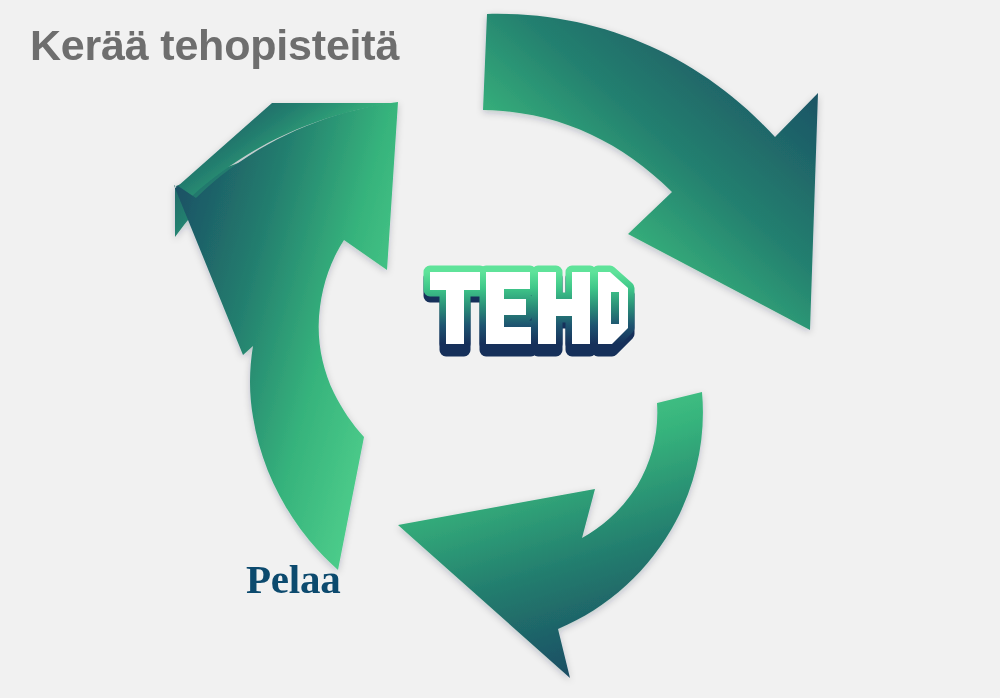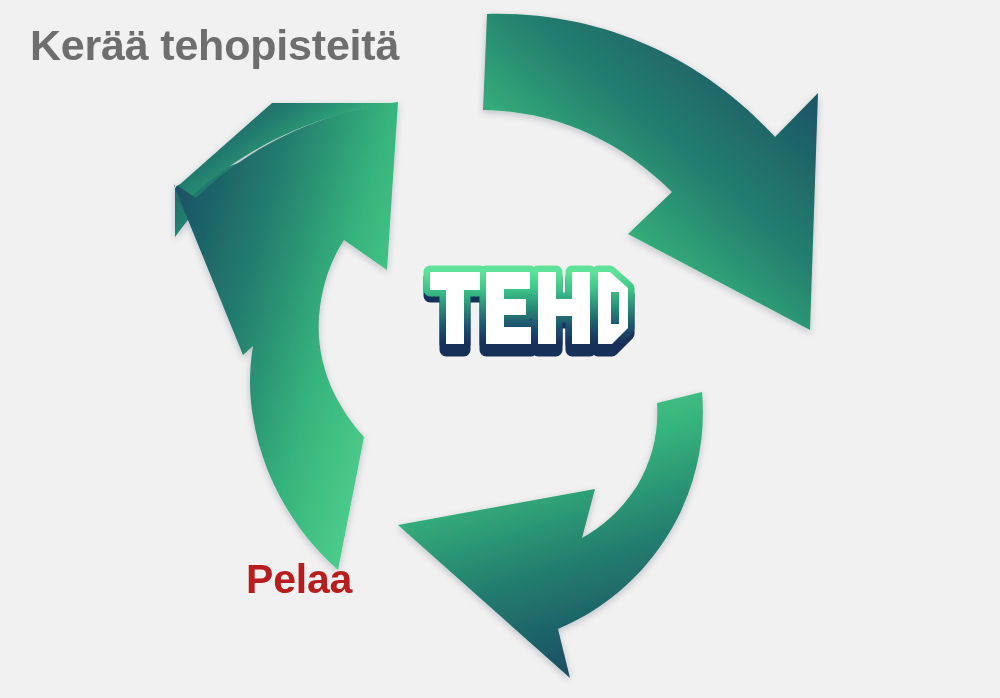--- a/index.html
+++ b/index.html
@@ -164,21 +164,21 @@
         L 582,538
         C 604,526 623,508 637,486
         C 652,461 659,432 657,403
         Z"></path>
     </g>
   </svg>
 
   <div class="step-label" id="label-collect" style="color: rgb(110, 110, 110);">Kerää tehopisteitä</div>
 
 
-  <div class="step-label" id="label-play" style="color: #b91c1c;">Pelaa</div>
+  <div class="step-label" id="label-play" style="color: #0c4a6e; font-family: Liberation Serif, serif;">Pelaa</div>
 
   <div id="brand-logo">
     <svg viewBox="0 0 210 105" xmlns="http://www.w3.org/2000/svg">
       <defs>
         <linearGradient id="logoStroke" x1="0" y1="0" x2="0" y2="1">
           <stop offset="0%" stop-color="#5fe39a"></stop>
           <stop offset="22%" stop-color="#3fc789"></stop>
           <stop offset="48%" stop-color="#2a8f78"></stop>
           <stop offset="74%" stop-color="#1e5470"></stop>
           <stop offset="100%" stop-color="#16305a"></stop>

